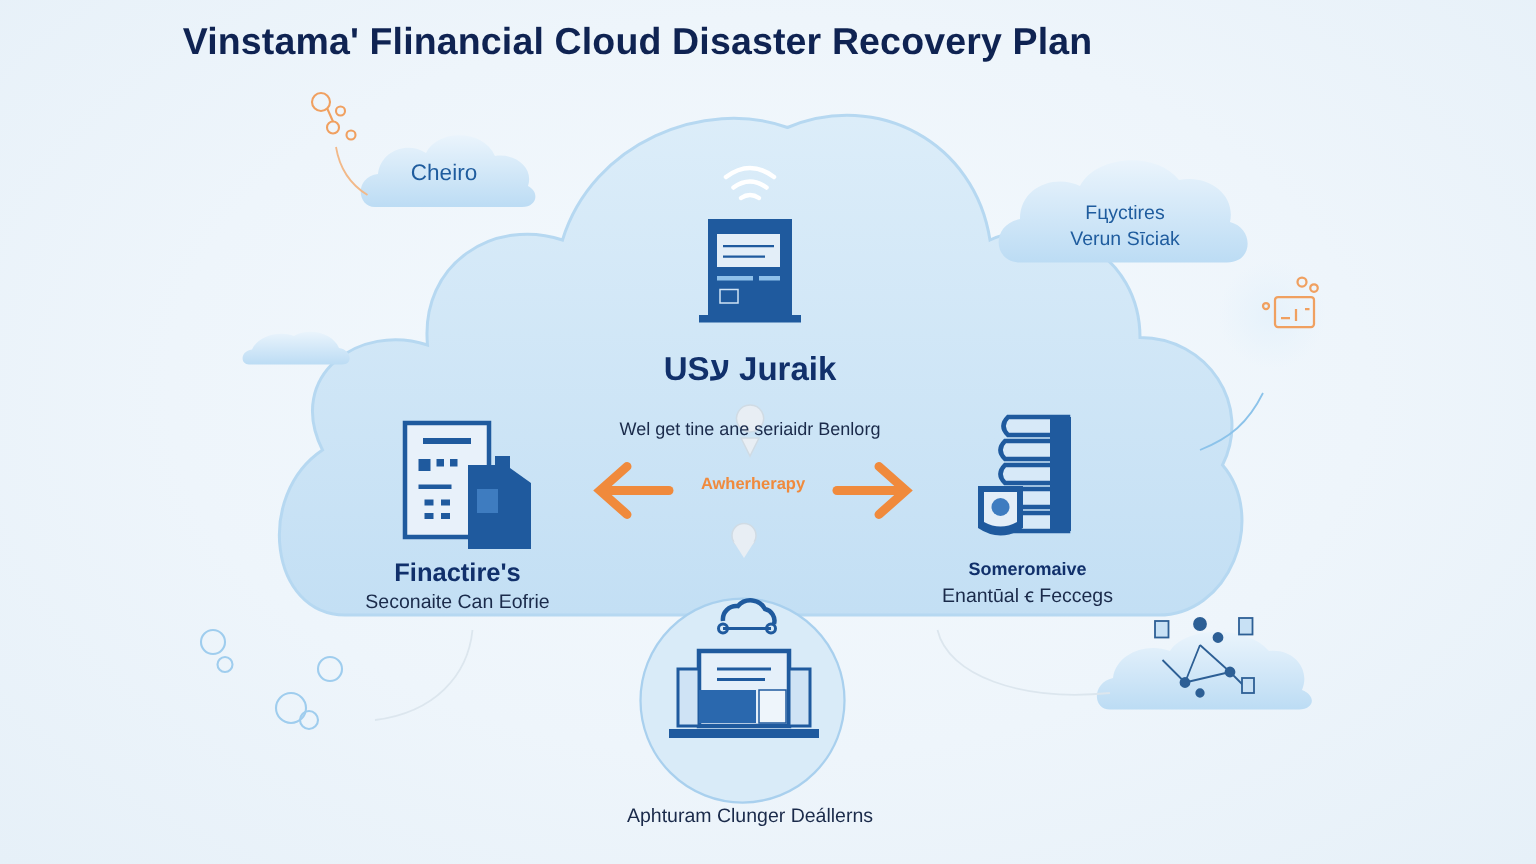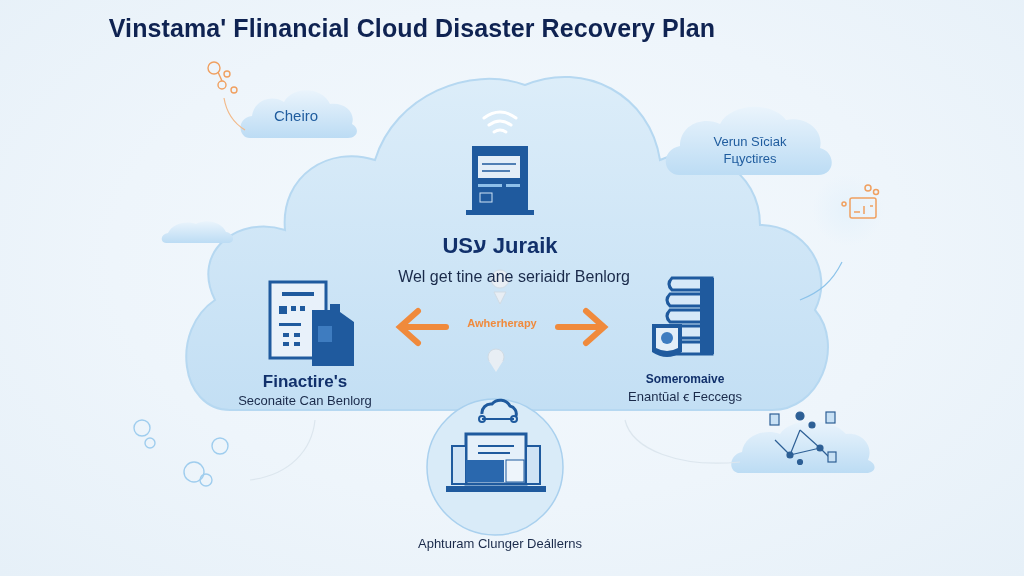--- a/index.html
+++ b/index.html
@@ -4,21 +4,21 @@
 <style>
   html, body { margin: 0; padding: 0; }
   body {
     width: 1024px; height: 576px; overflow: hidden; position: relative;
     background: radial-gradient(ellipse at 50% 45%, #f4f9fd 0%, #eef5fb 55%, #e6f0f8 100%);
     font-family: "Liberation Sans", sans-serif;
   }
   .abs { position: absolute; }
   .title {
     left: 0; top: 14px; width: 824px; text-align: center;
-    font-size: 25px; font-weight: bold; color: #0f2352; letter-spacing: 0.1px;
+    font-size: 25px; font-weight: bold; color: #0f2352; letter-spacing: 0.1px; padding-left: 13px;
   }
   svg.bg { position: absolute; left: 0; top: 0; }
   .label-title { font-weight: bold; color: #11306b; text-align: center; }
   .label-sub { color: #1a2a4a; text-align: center; }
   .small-cloud-text { color: #1f5c9e; font-weight: normal; text-align: center; }
 </style>
 </head>
 <body>
 
 <svg class="bg" width="1024" height="576" viewBox="0 0 1024 576">
@@ -174,34 +174,34 @@
     <rect x="466" y="460" width="38" height="22" fill="#2a68ae"></rect>
     <rect x="506" y="460" width="18" height="22" fill="#eef5fb" stroke="#1f5a9e" stroke-width="1"></rect>
     <rect x="446" y="486" width="100" height="6" fill="#1f5a9e"></rect>
   </g>
 </svg>
 
 <div class="abs title">Vinstama' Flinancial Cloud Disaster Recovery Plan</div>
 
 <div class="abs small-cloud-text" style="left:256px; top:107px; width:80px; font-size:15px;">Cheiro</div>
 <div class="abs small-cloud-text" style="left:680px; top:133px; width:140px; font-size:13px; line-height:17px;">
+  <div>Fцуctires</div>
   <div>Verun Sīciak</div>
-  <div>Fцуctires</div>
 </div>
 
 <div class="abs" style="left:370px; top:233px; width:260px;">
   <div class="label-title" style="font-size:22px;">USע Juraik</div>
-  <div class="label-sub" style="font-size:16px; margin-top:9px;text-align:right;">Wel get tine ane seriaidr Benlorg</div>
+  <div class="label-sub" style="font-size:12px; margin-top:20px;">Wel get tine ane seriaidr Benlorg</div>
 </div>
 
 <div class="abs" style="left:446px; top:317px; width:112px; text-align:center; font-size:11px; font-weight:bold; color:#f08a3c;">Awherherapy</div>
 
 <div class="abs" style="left:220px; top:372px; width:170px;">
   <div class="label-title" style="font-size:17px;">Finactire's</div>
-  <div class="label-sub" style="font-size:13px; margin-top:1px;">Seconaite Can Benlorg</div>
+  <div class="label-sub" style="font-size:13px; margin-top:1px;">Seconaite Can Eofrie</div>
 </div>
 
 <div class="abs" style="left:600px; top:372px; width:170px;">
   <div class="label-title" style="font-size:12px;">Someromaive</div>
   <div class="label-sub" style="font-size:13px; margin-top:1px;">Enantūal ꞓ Feccegs</div>
 </div>
 
 <div class="abs" style="left:370px; top:518px; width:260px;">
   <div class="label-sub" style="font-size:13px; margin-top:18px;">Aphturam Clunger Deállerns</div>
 </div>

